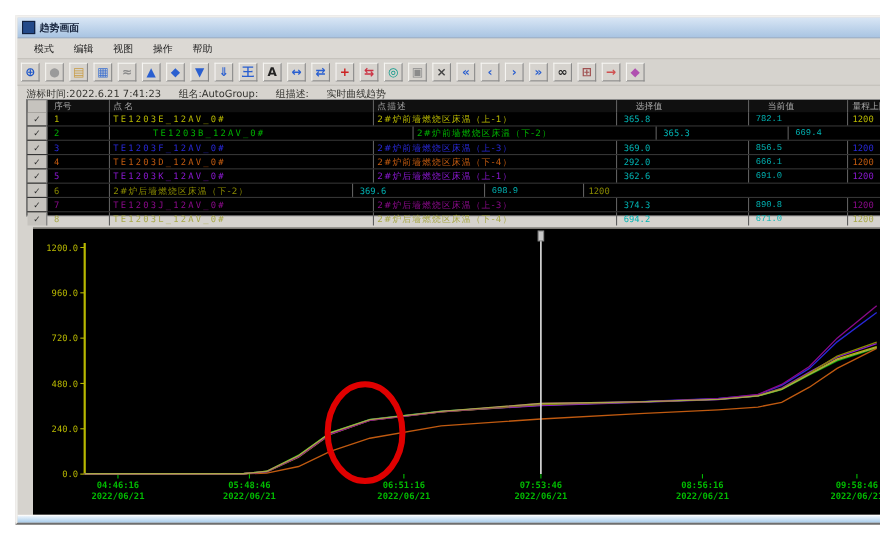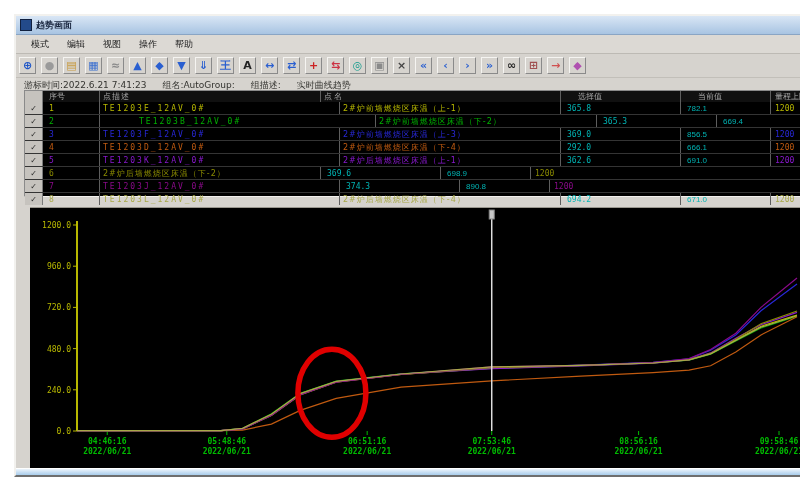--- a/index.html
+++ b/index.html
@@ -30,21 +30,21 @@
   .tc{font-size:8px;display:flex;align-items:center;border-right:1px solid #5e5e5e;
       box-sizing:border-box;overflow:hidden;white-space:nowrap;}
   .thead .tc{color:#a8a8a8;}
   .c-check{width:18px;justify-content:center;background:#c6c3be;color:#2a2a2a;
            border-right:1px solid #7a7a7a;font-size:8px;}
   .thead .c-check{background:#c6c3be;}
   .c-seq{width:57px;padding-left:6px;font-family:"DejaVu Sans Mono",monospace;}
   .c-name{width:240px;padding-left:3px;font-family:"DejaVu Sans Mono",monospace;letter-spacing:2px;}
   .c-desc{width:221px;padding-left:3px;letter-spacing:1px;}
   .c-sel{width:120px;padding-left:6px;font-family:"DejaVu Sans Mono",monospace;}
-  .c-cur{width:90px;padding-left:6px;font-family:Liberation Sans, sans-serif;}
+  .c-cur{width:90px;padding-left:6px;font-family:Liberation Mono, monospace;}
   .c-range{flex:1;padding-left:4px;font-family:"DejaVu Sans Mono",monospace;border-right:none;}
   .thead .c-sel,.thead .c-cur{padding-left:17px;}
   .val{color:#00b4b4;}
   
   .chartpanel{position:absolute;left:14px;top:191px;width:834px;height:260px;background:#000;
               border-top:1px solid #9a978f;overflow:hidden;}
   .win-bottom{position:absolute;left:0;right:0;bottom:0;height:6px;
               background:linear-gradient(#eef5fc,#a9cdec);border-top:1px solid #ffffff;}
   svg text{font-family:"DejaVu Sans Mono",monospace;}
 </style>
@@ -100,22 +100,22 @@
       <span>游标时间:2022.6.21 7:41:23</span>
       <span>组名:AutoGroup:</span>
       <span>组描述:</span>
       <span>实时曲线趋势</span>
     </div>
 
     <div class="tagtable">
       <div class="trow thead">
         <span class="tc c-check"></span>
         <span class="tc c-seq">序号</span>
+        <span class="tc c-name">点名</span>
         <span class="tc c-desc">点描述</span>
-        <span class="tc c-name">点名</span>
         <span class="tc c-sel">选择值</span>
         <span class="tc c-cur">当前值</span>
         <span class="tc c-range">量程上限</span>
       </div>
       <div id="tbody">
           <div class="trow">
             <span class="tc c-check">✓</span>
             <span class="tc c-seq" style="color: rgb(184, 184, 0);">1</span>
             <span class="tc c-name" style="color: rgb(184, 184, 0);">TE1203E_12AV_0#</span>
             <span class="tc c-desc" style="color: rgb(184, 184, 0);">2#炉前墙燃烧区床温（上-1）</span>
@@ -164,20 +164,21 @@
             <span class="tc c-seq" style="color: rgb(138, 138, 0);">6</span>
             <span class="tc c-desc" style="color: rgb(138, 138, 0);">2#炉后墙燃烧区床温（下-2）</span>
             <span class="tc c-sel val">369.6</span>
             <span class="tc c-cur val">698.9</span>
             <span class="tc c-range" style="color: rgb(138, 138, 0);">1200</span>
           </div>
           <div class="trow">
             <span class="tc c-check">✓</span>
             <span class="tc c-seq" style="color: rgb(138, 10, 138);">7</span>
             <span class="tc c-name" style="color: rgb(138, 10, 138);">TE1203J_12AV_0#</span>
+            <span class="tc c-desc" style="color: rgb(138, 10, 138);">2#炉后墙燃烧区床温（上-3）</span>
             <span class="tc c-sel val">374.3</span>
             <span class="tc c-cur val">890.8</span>
             <span class="tc c-range" style="color: rgb(138, 10, 138);">1200</span>
           </div>
           <div class="trow">
             <span class="tc c-check">✓</span>
             <span class="tc c-seq" style="color: rgb(168, 168, 72);">8</span>
             <span class="tc c-name" style="color: rgb(168, 168, 72);">TE1203L_12AV_0#</span>
             <span class="tc c-desc" style="color: rgb(168, 168, 72);">2#炉后墙燃烧区床温（下-4）</span>
             <span class="tc c-sel val">694.2</span>

